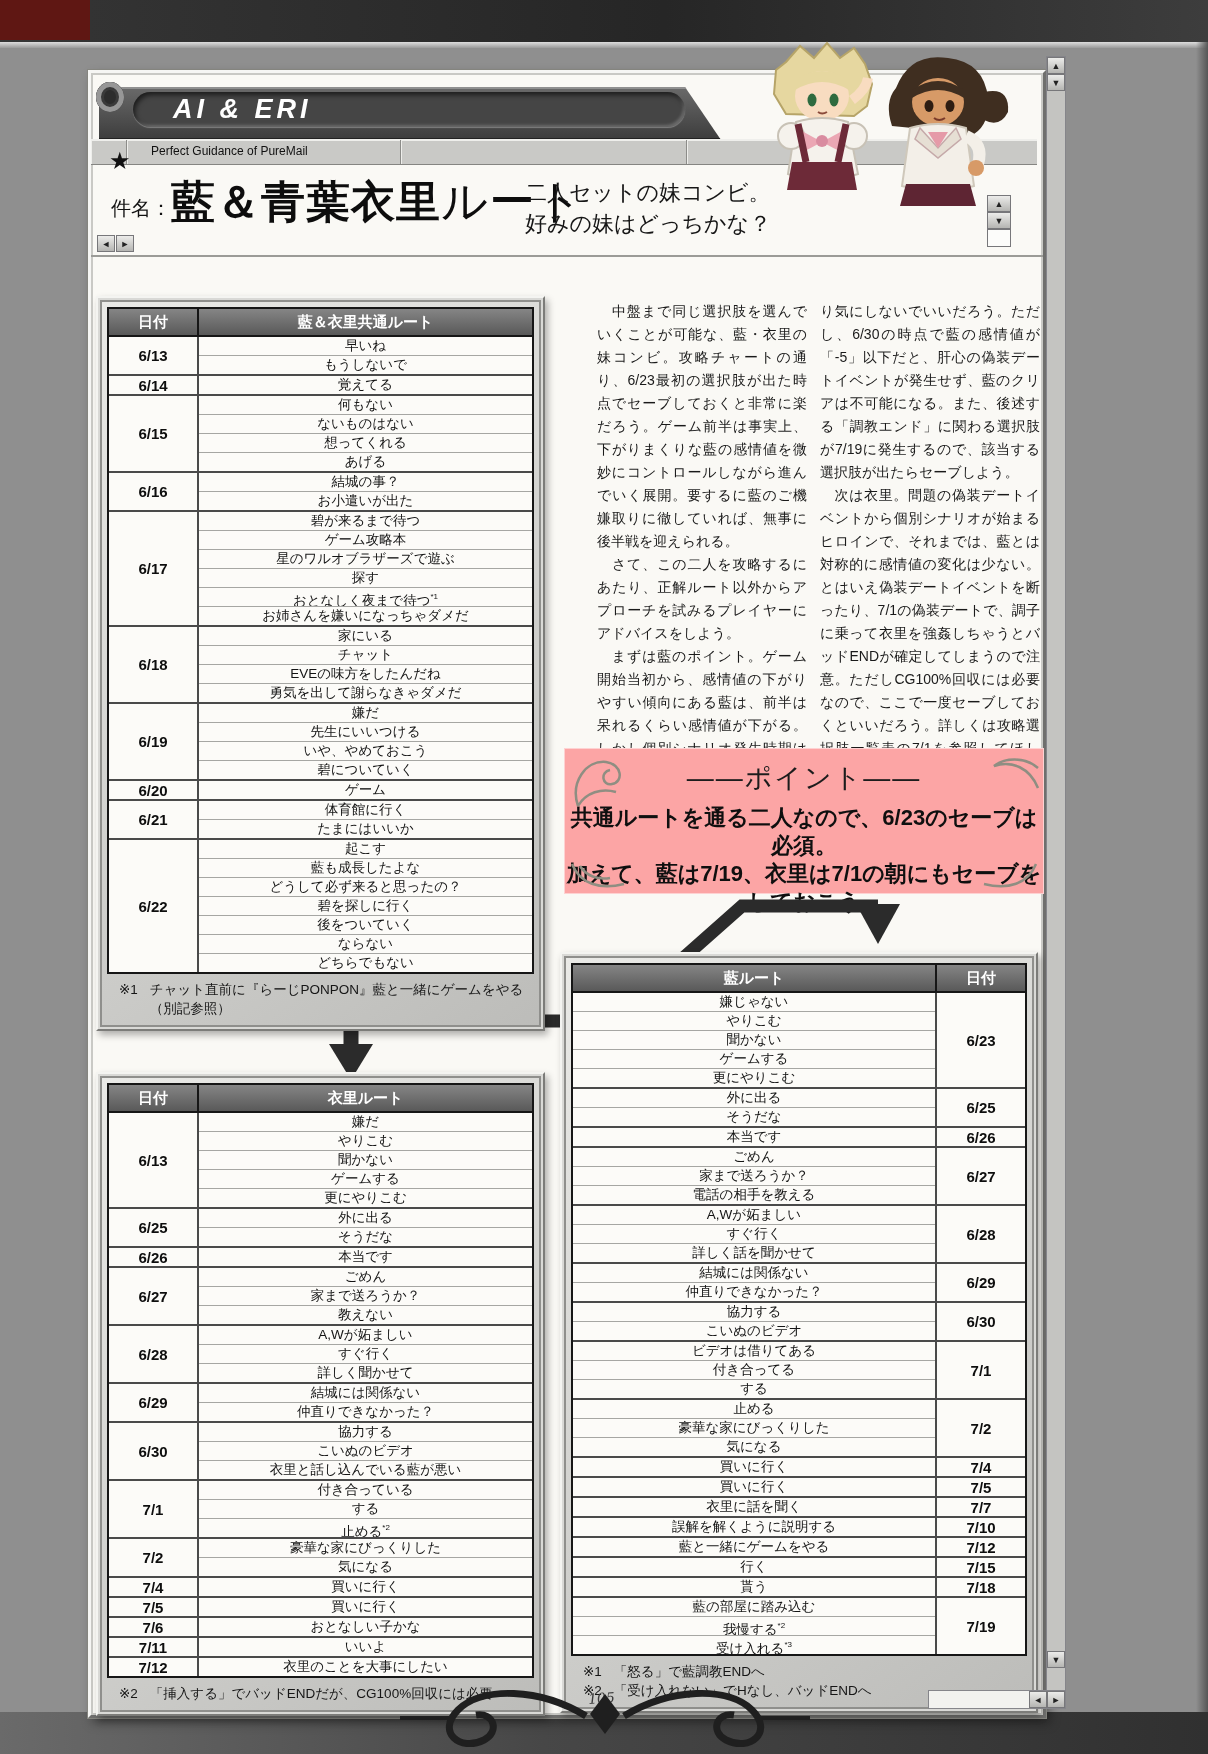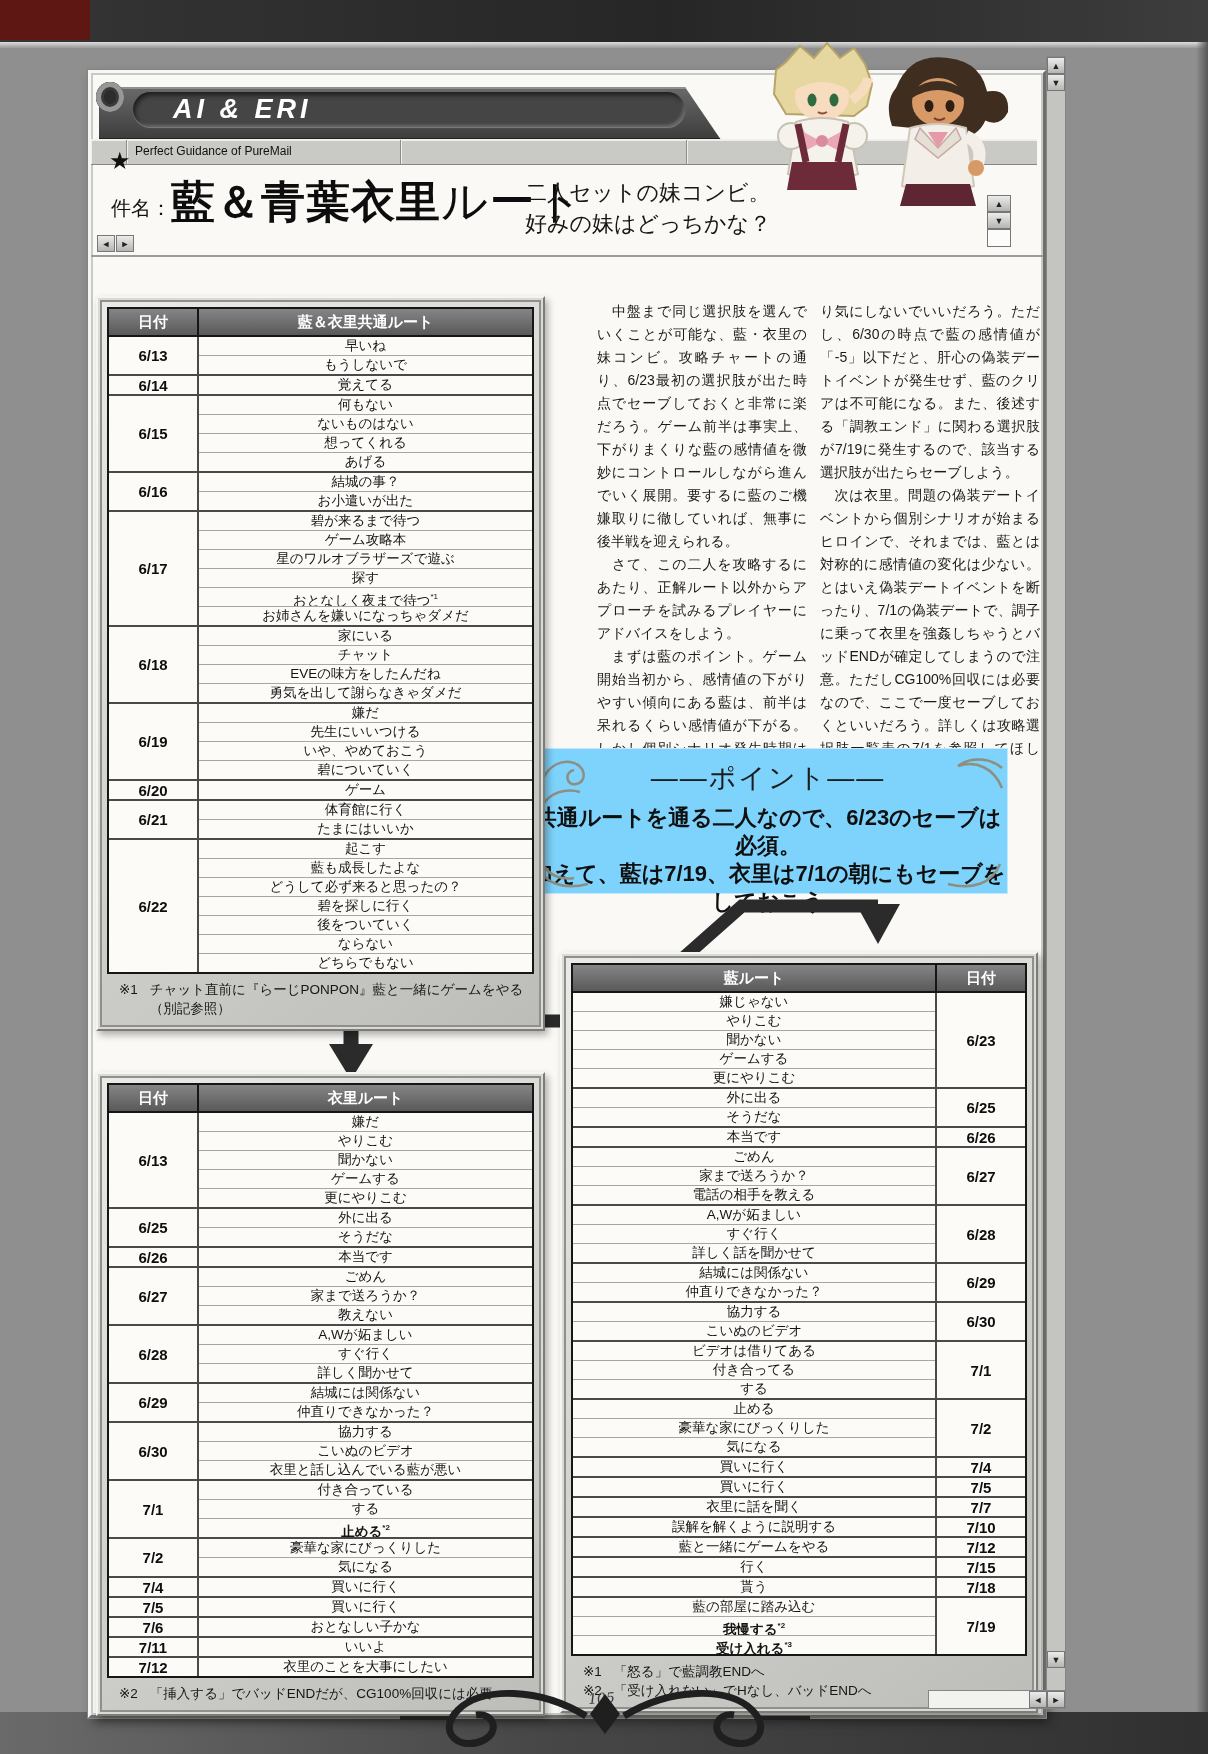--- a/index.html
+++ b/index.html
@@ -26,21 +26,21 @@
             box-shadow:inset 0 2px 0 #909090, inset 0 -2px 0 #222;}
   .title-pill{position:absolute;left:34px;top:5px;width:552px;height:35px;border-radius:18px;background:#454545;
               box-shadow:inset 2px 3px 5px rgba(0,0,0,.6),inset -2px -2px 3px rgba(255,255,255,.22),0 1px 1px rgba(255,255,255,.3);
               color:#ffffff;font-weight:bold;font-style:italic;font-size:27px;line-height:35px;
               padding-left:40px;letter-spacing:4px;box-sizing:border-box;}
   .title-ring{position:absolute;left:5px;top:9px;width:28px;height:30px;border-radius:50%;background:#2c2c2c;
               box-shadow:inset 0 0 0 5px #979797, inset 0 0 0 8px #3a3a3a;}
   .toolbar{position:absolute;left:0;top:66px;width:946px;height:24px;background:#c9c9c6;
            border-top:1px solid #efefec;border-bottom:1px solid #858582;display:flex;}
   .tcell{height:100%;box-sizing:border-box;border-right:1px solid #8c8c89;box-shadow:inset 1px 1px 0 #eeeeeb;}
-  .tcell.lbl{font-size:12px;line-height:23px;padding-left:8px;color:#111;white-space:nowrap;}
+  .tcell.lbl{font-size:12px;line-height:23px;padding-left:24px;color:#111;white-space:nowrap;}
   .star{position:absolute;left:18px;top:74px;font-size:24px;color:#111;}
   .subject-label{position:absolute;left:20px;top:122px;font-size:20px;color:#111;}
   .subject-title{position:absolute;left:80px;top:98px;font-size:44px;font-weight:bold;letter-spacing:1px;color:#0d0d0d;white-space:nowrap;}
   .subject-suffix{font-size:46px;font-weight:normal;}
   .subject-desc{position:absolute;left:434px;top:104px;font-size:22px;line-height:31px;color:#161616;}
   .hnav{position:absolute;left:6px;top:162px;display:flex;gap:1px;}
   .vnav{position:absolute;left:896px;top:122px;width:24px;}
   .sbtn{width:18px;height:17px;background:linear-gradient(#ececea,#b5b5b2);border:1px solid #77777a;
         font-size:9px;line-height:16px;text-align:center;color:#222;box-sizing:border-box;}
   .vnav .sbtn{width:24px;}
@@ -66,27 +66,27 @@
   .tgroup:last-child{border-bottom:none;}
   .g-date{width:88px;display:flex;align-items:center;justify-content:center;
           font-weight:bold;font-size:15px;color:#0e0e0e;}
   .tgroup:not(.rev) .g-date{border-right:2px solid #4a4a4a;}
   .tgroup.rev .g-date{order:2;border-left:2px solid #4a4a4a;}
   .tgroup.rev .g-choices{order:1;}
   .g-choices{flex:1;}
   .crow{height:18px;line-height:17px;text-align:center;font-size:13.5px;border-bottom:1px solid #a6a6a3;
         overflow:hidden;white-space:nowrap;color:#141414;}
   .crow:last-child{border-bottom:none;}
-  .crow.bold{font-weight:bold;}
+  .crow.bold{font-weight:normal;}
   .crow sup{font-size:8px;vertical-align:super;}
   .fnotes{padding:7px 4px 1px 12px;font-size:13.5px;line-height:1.4;color:#161616;}
   .fnote{display:flex;gap:12px;white-space:pre-line;}
   .fnote .m{flex:none;}
   
-  .pointbox{position:absolute;left:528px;top:748px;width:480px;height:146px;background:#7dd3fc;
+  .pointbox{position:absolute;left:564px;top:748px;width:480px;height:146px;background:#fca5a5;
             box-shadow:inset 0 0 0 1px rgba(255,255,255,.5);}
   .pb-title{text-align:center;font-size:27px;color:#1c1c1c;margin-top:12px;letter-spacing:2px;}
   .pb-lines{margin-top:8px;}
   .pb-line{font-size:22px;font-weight:bold;text-align:center;line-height:28px;color:#0f0f0f;}
   .curl{position:absolute;pointer-events:none;}
   
   .overlay{position:absolute;left:0;top:0;pointer-events:none;}
   .chars{position:absolute;left:726px;top:40px;}
   
   .vsb{position:absolute;left:1046px;top:56px;width:20px;height:1652px;background:#c4c4c1;

